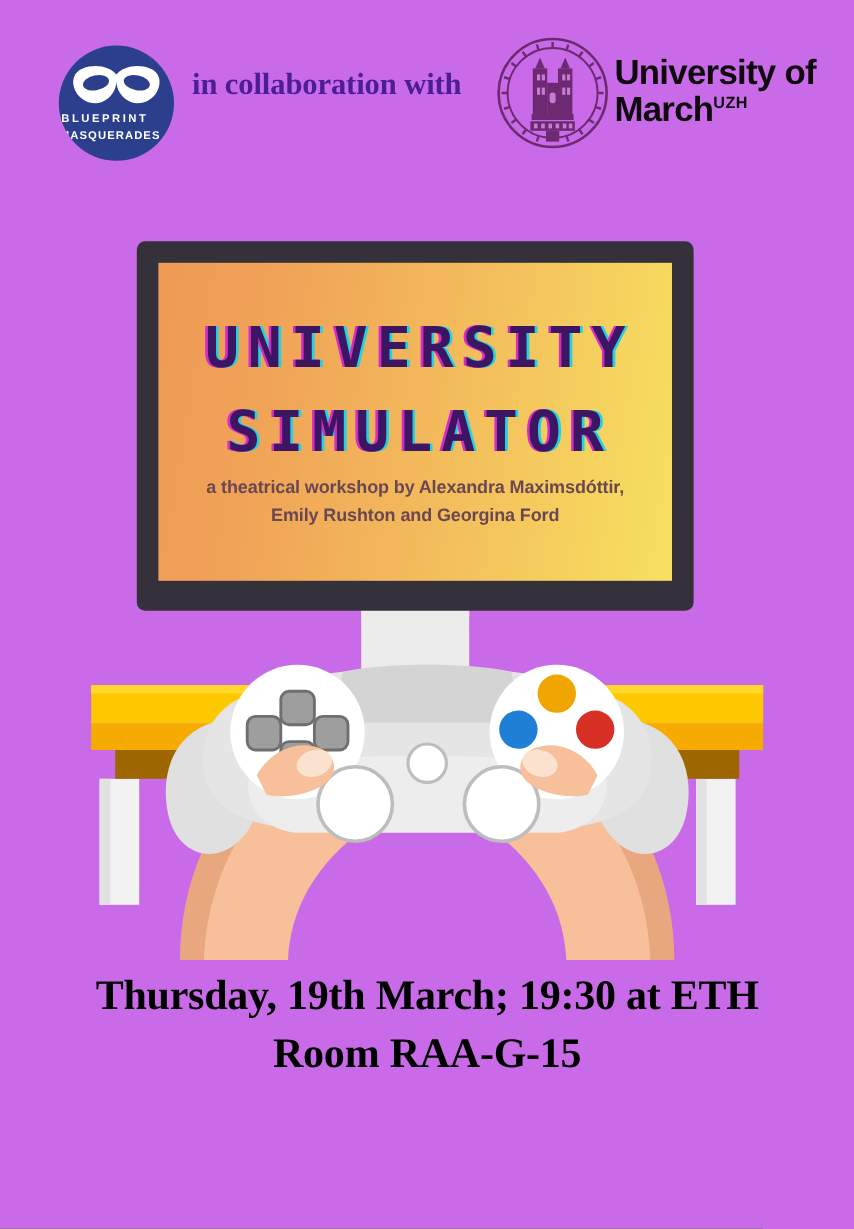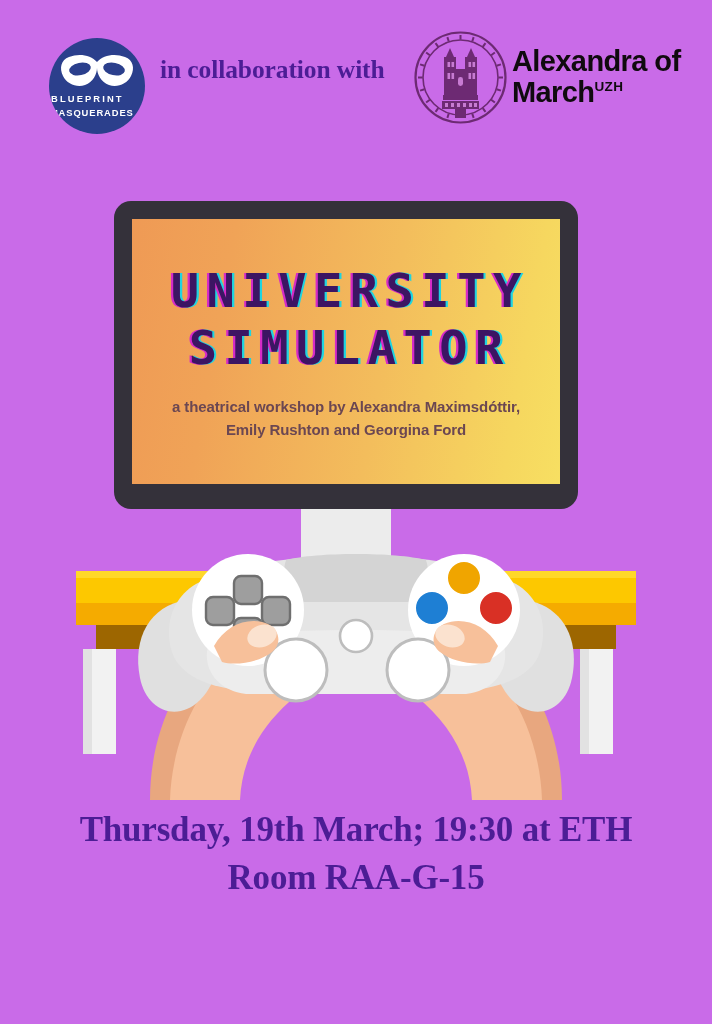--- a/index.html
+++ b/index.html
@@ -104,21 +104,21 @@
   }
 
   
   .monitor {
     position: absolute;
     left: 114px;
     top: 201px;
     width: 464px;
     height: 308px;
     background: #34313a;
-    border-radius: 17px;
+    border-radius: 7px;
     box-sizing: border-box;
     padding: 18px 18px 25px 18px;
   }
   .screen {
     position: relative;
     width: 100%;
     height: 100%;
     background: linear-gradient(100deg, #ef9a55 0%, #f0a357 22%, #f3bd5c 58%, #f6d75f 88%, #f7df62 100%);
     overflow: hidden;
   }
@@ -144,21 +144,21 @@
   }
   .pixel-line.l1 {
     font-size: 47px;
     letter-spacing: 7.5px;
     text-indent: 7.5px;
   }
   .pixel-line.l2 {
     font-size: 47px;
     letter-spacing: 7.5px;
     text-indent: 7.5px;
-    margin-top: 10px;
+    margin-top: 23px;
   }
   .byline {
     position: absolute;
     left: 0;
     top: 176px;
     width: 100%;
     text-align: center;
     font-family: "Liberation Sans", sans-serif;
     font-weight: bold;
     font-size: 15px;
@@ -259,21 +259,21 @@
   .dates {
     position: absolute;
     left: 0;
     top: 806px;
     width: 712px;
     text-align: center;
     font-family: "Liberation Serif", serif;
     font-weight: bold;
     font-size: 35px;
     line-height: 1.37;
-    color: #4c1d95;
+    color: #000000;
     letter-spacing: -0.2px;
   }
   .dates div { white-space: nowrap; }
 </style>
 </head>
 <body>
 
 <div class="poster">
 
   <div class="header">
@@ -349,21 +349,21 @@
           <rect x="37" y="72" width="3" height="4"></rect>
           <rect x="43" y="72" width="3" height="4"></rect>
           <rect x="49" y="72" width="3" height="4"></rect>
           <rect x="55" y="72" width="3" height="4"></rect>
           <rect x="60" y="72" width="3" height="4"></rect>
         </g>
       </svg>
     </div>
 
     <div class="uzh-wordmark">
-      <div>Alexandra of</div>
+      <div>University of</div>
       <div><span>March</span><span class="sup">UZH</span></div>
     </div>
   </div>
 
   <div class="neck-top"></div>
   <div class="neck"></div>
   <div class="base-arc"></div>
 
   <div class="monitor">
     <div class="screen">

